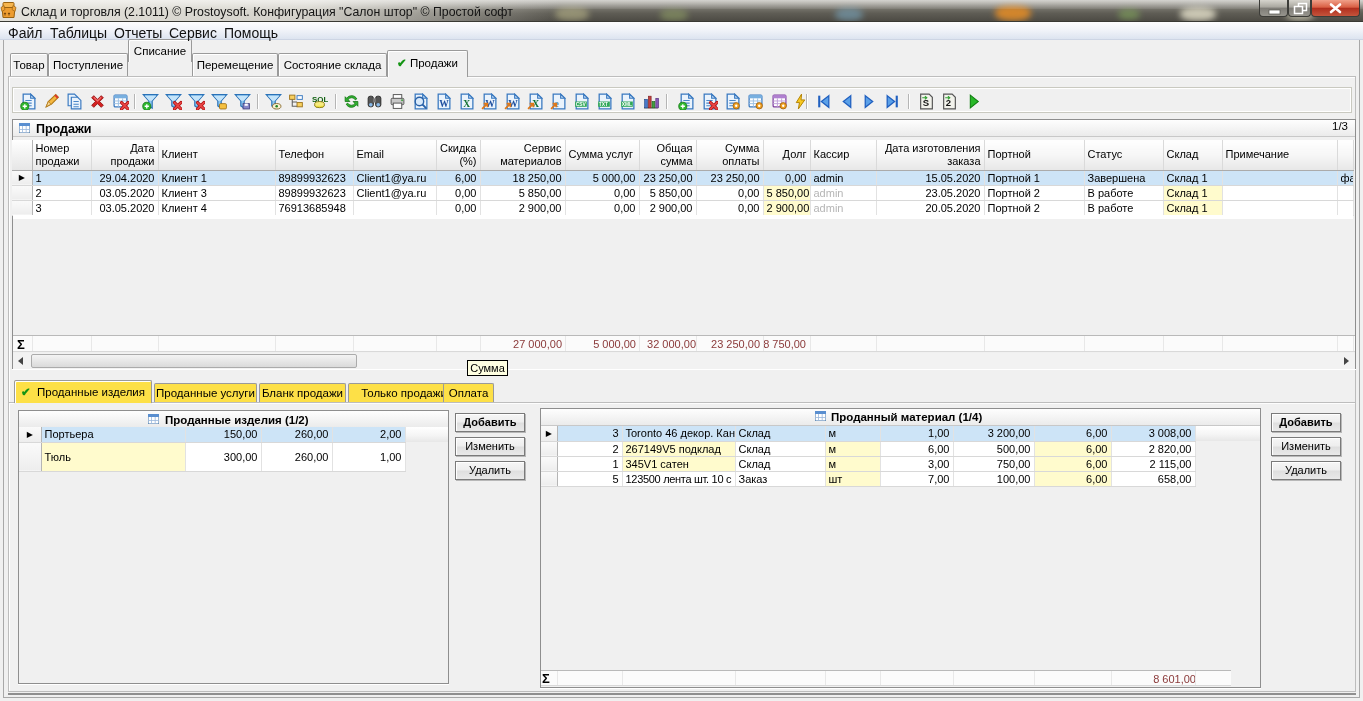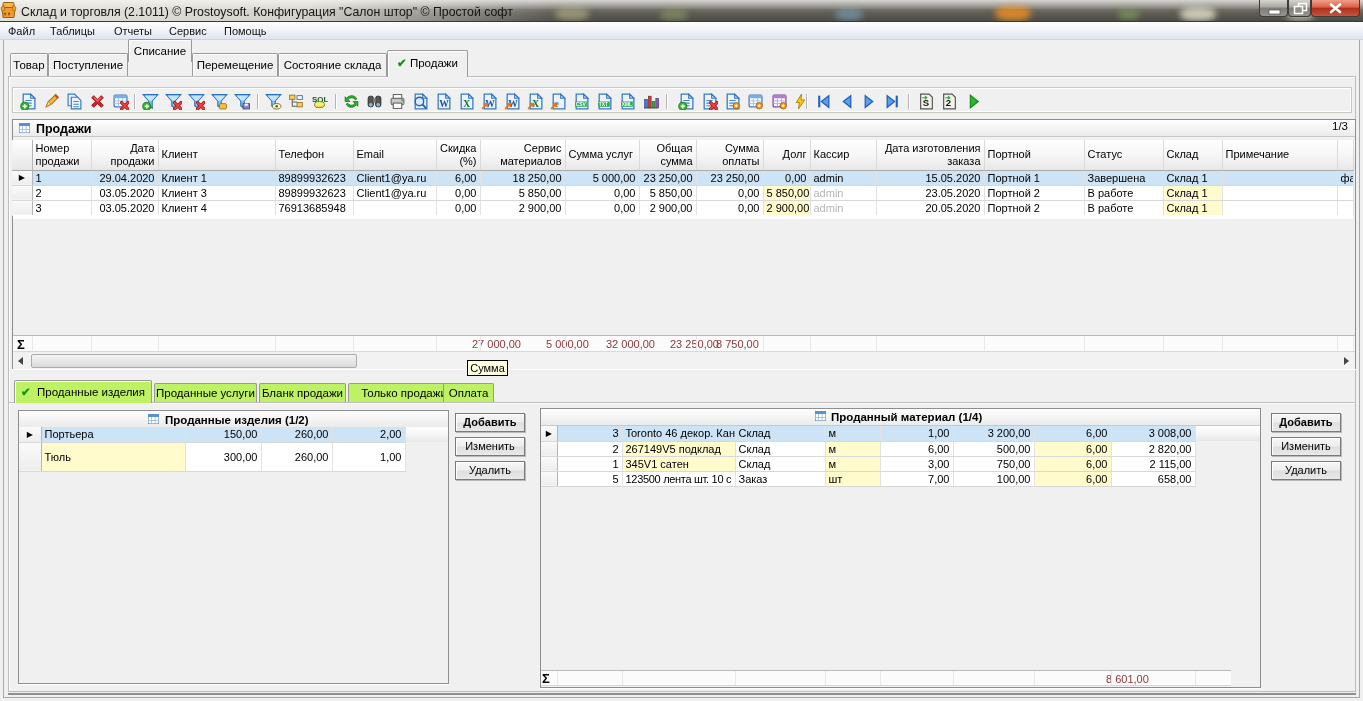--- a/index.html
+++ b/index.html
@@ -7,21 +7,21 @@
 .abs{position:absolute}
 
 #title{left:0;top:0;width:1363px;height:22px;overflow:hidden}
 .tri{display:inline-block;width:0;height:0;border-left:4px solid transparent;border-right:4px solid transparent;border-bottom:6px solid #b0b0b0;margin-left:6px;vertical-align:1px}
 #titletext{left:21px;top:5px;font-size:12.3px;color:#141414;white-space:nowrap;z-index:3}
 .blob{position:absolute;border-radius:45%;filter:blur(3px)}
 .wbtn{position:absolute;top:0;height:17px;border:1px solid #3c3c38;border-top:none;border-bottom-left-radius:4px;border-bottom-right-radius:4px;background:linear-gradient(180deg,#d6d4cd 0%,#a8a69e 45%,#7e7c76 50%,#97958e 100%);z-index:4}
 #btnclose{background:linear-gradient(180deg,#f0a089 0%,#d95f44 45%,#b12f1e 52%,#c4543c 100%)}
 
 #menubar{left:0;top:22px;width:1363px;height:18px;background:linear-gradient(180deg,#fdfdfe 0%,#f2f4f9 45%,#dde4f0 100%);border-bottom:1px solid #cdd5e4}
-.mitem{position:absolute;top:25px;font-size:11px;color:#111;z-index:2}
+.mitem{position:absolute;top:25px;font-size:14px;color:#111;z-index:2}
 
 .tab{position:absolute;background:#f0f0f0;border:1px solid #9a9a9a;border-bottom:none;border-top-left-radius:2px;border-top-right-radius:2px;box-shadow:inset 1px 1px 0 #fff;text-align:center;font-size:11.5px;color:#000;white-space:nowrap}
 #tabpage{left:8px;top:76px;width:1348px;height:616px;background:#f0f0f0;border:1px solid #bdbdbd;box-shadow:inset 1px 1px 0 #fdfdfd}
 
 #toolbar{left:12px;top:87px;width:1340px;height:26px;border:1px solid #c9c9c0;box-shadow:inset 1px 1px 0 #fff,inset -1px -1px 0 #fff;background:#f0f0f0}
 .ic{position:absolute;top:93px;width:17px;height:17px}
 .tsep{position:absolute;top:94px;width:1px;height:15px;background:#b5b5b5;box-shadow:1px 0 0 #fff}
 
 .gpanel{position:absolute;background:#f0f0f0;border:1px solid #8e8e8e;box-shadow:0 1px 0 #fff}
 .band{position:absolute;left:0;top:0;width:100%;height:17px;background:linear-gradient(180deg,#fefefe,#ebebeb);border-bottom:1px solid #c8c8c8;font-weight:bold;font-size:11.5px}
@@ -30,25 +30,25 @@
 table.grid th.h.wrap{white-space:normal}
 th.h{background:linear-gradient(180deg,#ffffff 0%,#f5f5f5 55%,#e7e7e7 100%);border-right:1px solid #dadada;border-bottom:1px solid #ababab;vertical-align:middle;white-space:normal;line-height:13px}
 td.c{border-right:1px solid #e2e2e2;border-bottom:1px solid #d8d8d8;background:#fff}
 td.sel{background:#cde4f7}
 td.yel{background:#fffbcd}
 td.rowsel{background:linear-gradient(180deg,#fafafa,#ededed);border-right:1px solid #b5b5b5;border-bottom:1px solid #d8d8d8}
 th.rowselh{background:linear-gradient(180deg,#ffffff,#e6e6e6);border-right:1px solid #b5b5b5;border-bottom:1px solid #ababab}
 .r{text-align:right}.l{text-align:left}
 table.grid td.gray{color:#b5b5b5}
 .sumrow{position:absolute;background:#fbfbfb;border-top:1px solid #b9b9b9;border-bottom:1px solid #d9d9d9}
-.sumval{position:absolute;color:#8b3a3a;font-size:11px;text-align:left;width:90px}
+.sumval{position:absolute;color:#8b3a3a;font-size:11px;text-align:right;width:90px}
 .sbtn{position:absolute}
 .sthumb{position:absolute;background:linear-gradient(180deg,#f4f4f4,#dadada);border:1px solid #ababab;border-radius:2px}
 .pbtn{position:absolute;width:70px;height:19px;background:linear-gradient(180deg,#f6f6f6,#eeeeee 45%,#dfdfdf 55%,#e9e9e9);border:1px solid #7a7a7a;box-shadow:inset 1px 1px 0 #ffffff,1px 1px 0 #b8b8b8;text-align:center;font-size:11px;line-height:17px;color:#000}
-.stab{position:absolute;background:#bef264;border:1px solid #9a9a9a;border-bottom:none;border-top-left-radius:2px;border-top-right-radius:2px;font-size:11.5px;color:#000;text-align:center;white-space:nowrap}
+.stab{position:absolute;background:#fde047;border:1px solid #9a9a9a;border-bottom:none;border-top-left-radius:2px;border-top-right-radius:2px;font-size:11.5px;color:#000;text-align:center;white-space:nowrap}
 #subpage{left:8px;top:402px;width:1348px;height:290px;background:#f0f0f0;border:1px solid #bdbdbd;box-shadow:inset 1px 1px 0 #fdfdfd}
 #tooltip{left:467px;top:360px;width:41px;height:16px;background:#ffffe1;border:1px solid #000;font-size:11px;line-height:14px;text-align:center;z-index:50}
 .arrowmark{width:0;height:0;border-left:5px solid #444;border-top:4px solid transparent;border-bottom:4px solid transparent;position:absolute}
 .bicon{position:absolute;width:11px;height:10px}
 </style></head>
 <body>
 
 <div class="abs" id="title" style="background:linear-gradient(180deg,#a8a69e 0%,#84827a 25%,#5f5d55 60%,#4a4842 100%)">
   <div class="abs" style="left:0;top:0;width:560px;height:22px;background:linear-gradient(90deg,rgba(233,231,224,.96) 0%,rgba(233,231,224,.85) 55%,rgba(233,231,224,0) 100%)"></div>
   <div class="blob" style="left:555px;top:7px;width:34px;height:14px;background:#c0bc8e;opacity:.55"></div>

